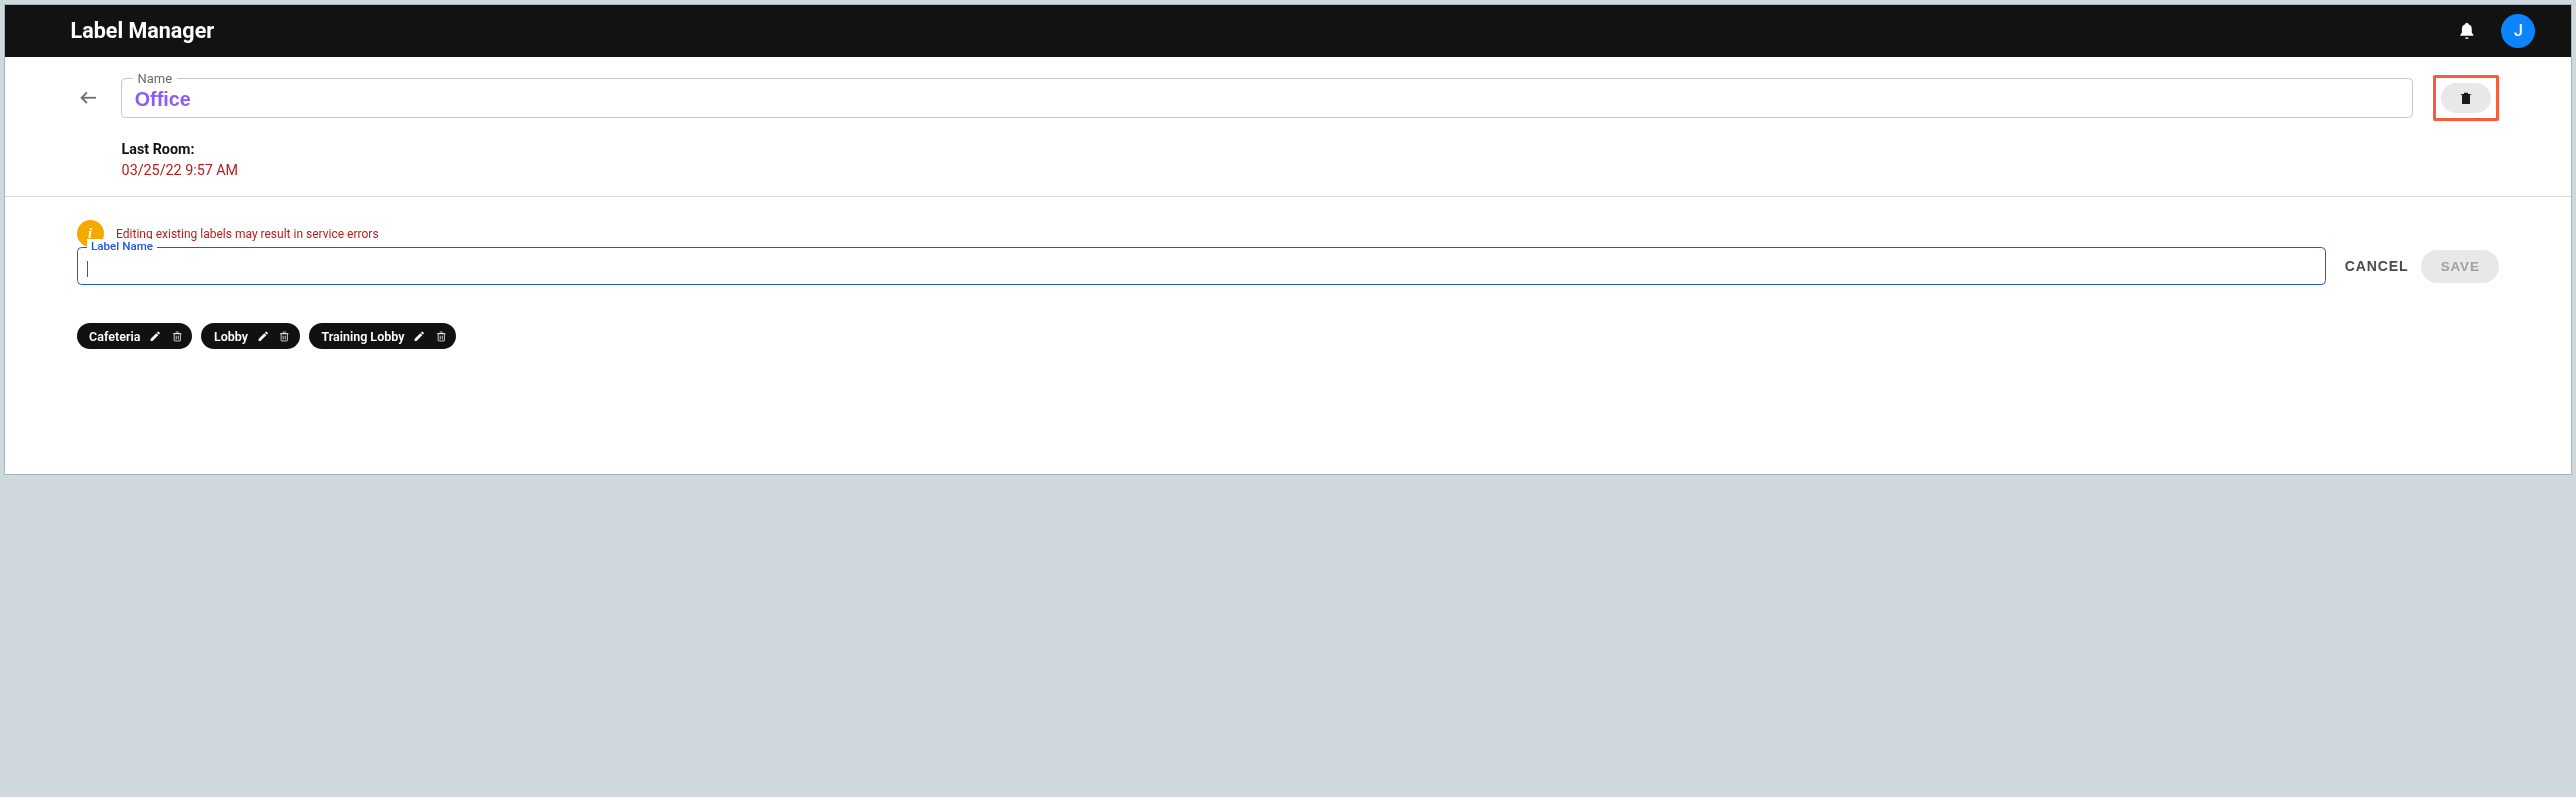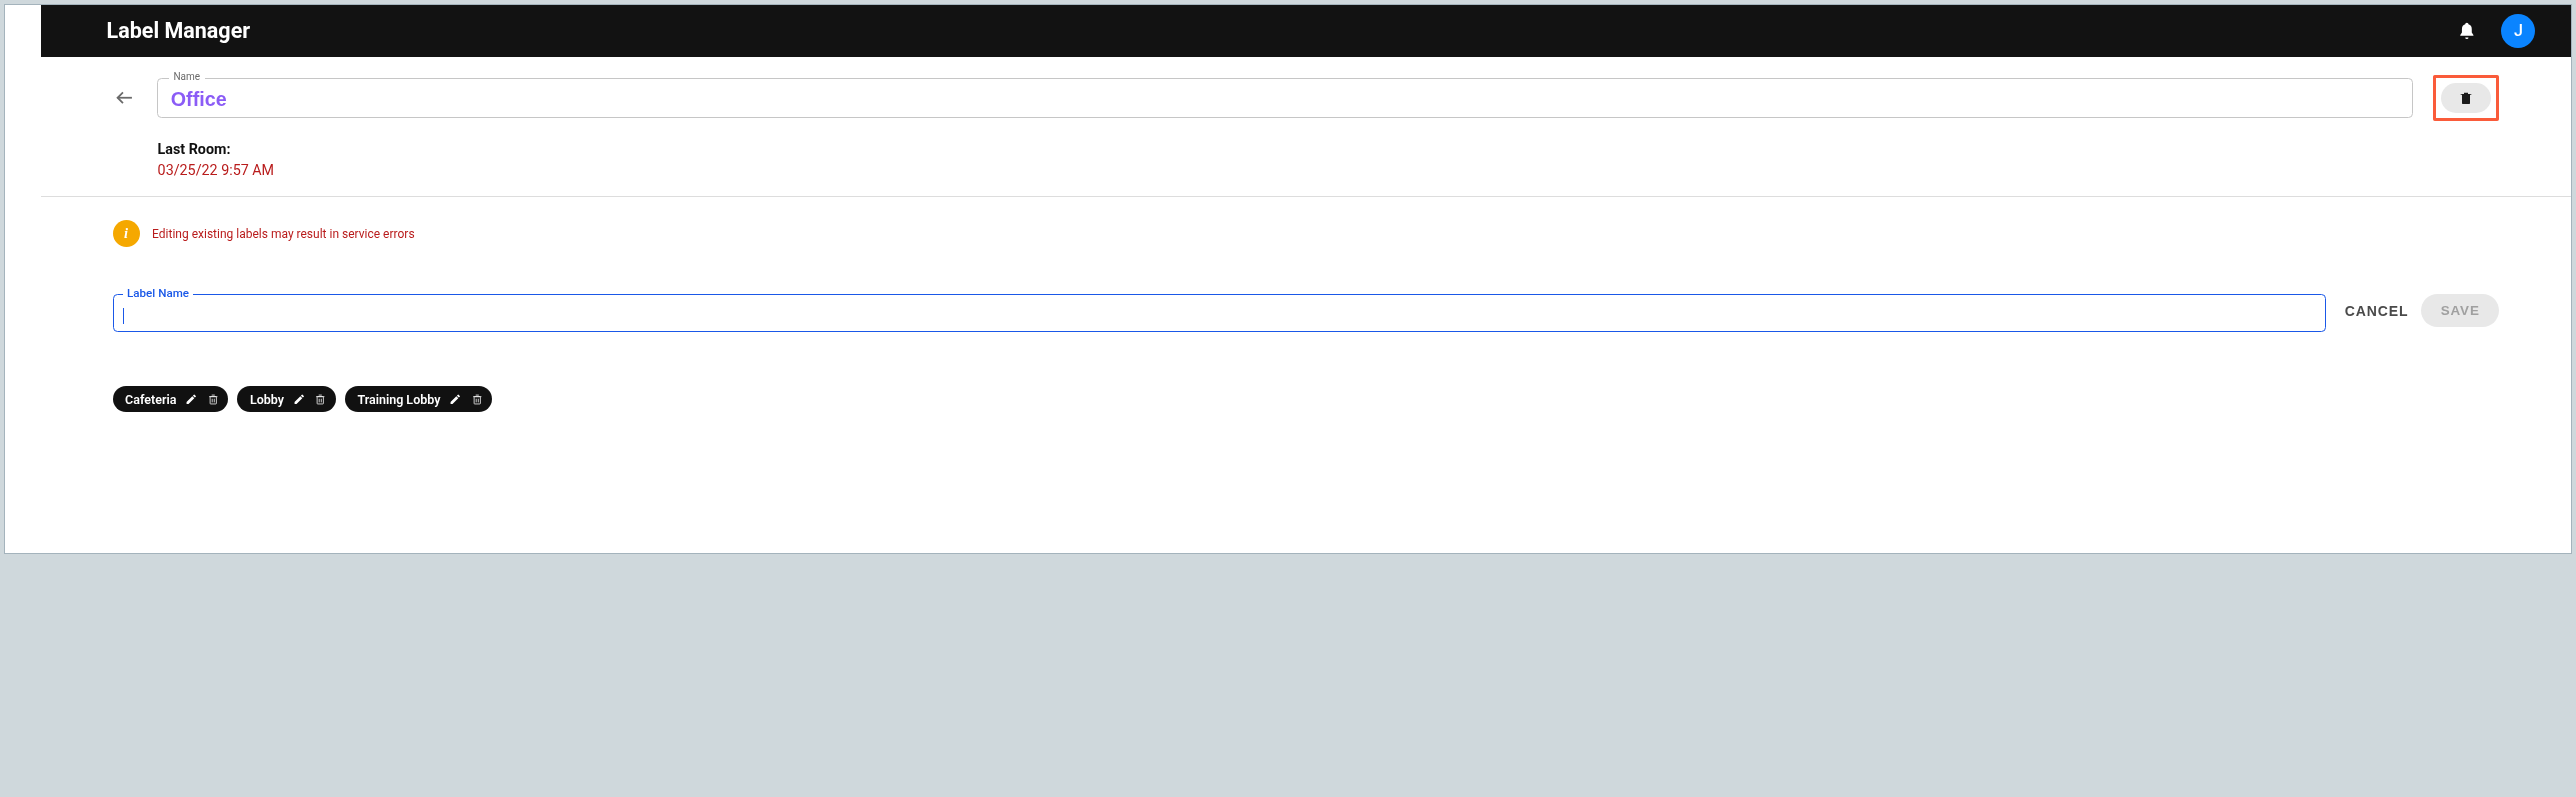--- a/index.html
+++ b/index.html
@@ -8,25 +8,24 @@
       box-sizing: border-box;
     }
     body {
       font-family: -apple-system, BlinkMacSystemFont, "Segoe UI", Roboto, Helvetica, Arial, sans-serif;
       background: #cfd8dc;
       padding: 3.6px;
     }
     .app-window {
       background: #ffffff;
       border: 0.9px solid #a4b3bc;
-      height: 550px;
+      height: 471px;
       display: flex;
       flex-direction: column;
       overflow: hidden;
-      padding-left: 36px;
     }
     .header {
       background: #121212;
       color: #ffffff;
       display: flex;
       align-items: center;
       justify-content: space-between;
       padding: 10.7px 36px 10.7px 66px;
       height: 52px;
     }
@@ -89,21 +88,21 @@
       border: 0.9px solid #c6c6c6;
       border-radius: 4.5px;
       padding: 9px 12.5px 5.4px 12.5px;
     }
     .name-field-label {
       position: absolute;
       top: -8px;
       left: 10.7px;
       background: #ffffff;
       padding: 0 4.5px;
-      font-size: 10px;
+      font-size: 13px;
       color: #6a6a6a;
     }
     .name-field-input {
       border: none;
       outline: none;
       font-size: 19.7px;
       font-weight: 700;
       width: 100%;
       color: #8b5cf6;
       background: transparent;
@@ -163,23 +162,22 @@
       font-weight: 700;
       font-size: 14.3px;
       font-family: Georgia, serif;
       font-style: italic;
     }
     .info-text {
       font-size: 12px;
       color: #b91c1c;
     }
     .edit-row {
-      margin-top: 47px;
-      display: flex;
-      align-items: flex-start;
+      display: flex;
+      align-items: center;
       gap: 19px;
     }
     .label-name-wrap {
       position: relative;
       flex: 1;
       border: 1.8px solid #1a58e8;
       border-radius: 4.5px;
       padding: 10.7px 9px 9px 9px;
     }
     .label-name-label {
@@ -226,21 +224,21 @@
       border: none;
       border-radius: 19.7px;
       padding: 9px 19.7px;
       font-size: 13.4px;
       letter-spacing: 0.9px;
       font-weight: 700;
       color: #a0a0a0;
       cursor: not-allowed;
     }
     .chips {
-      margin-top: 54px;
+      margin-top: 38px;
       display: flex;
       gap: 9px;
     }
     .chip {
       background: #111;
       color: #fff;
       border-radius: 16px;
       display: flex;
       align-items: center;
       padding: 5.4px 9px 5.4px 12.5px;

